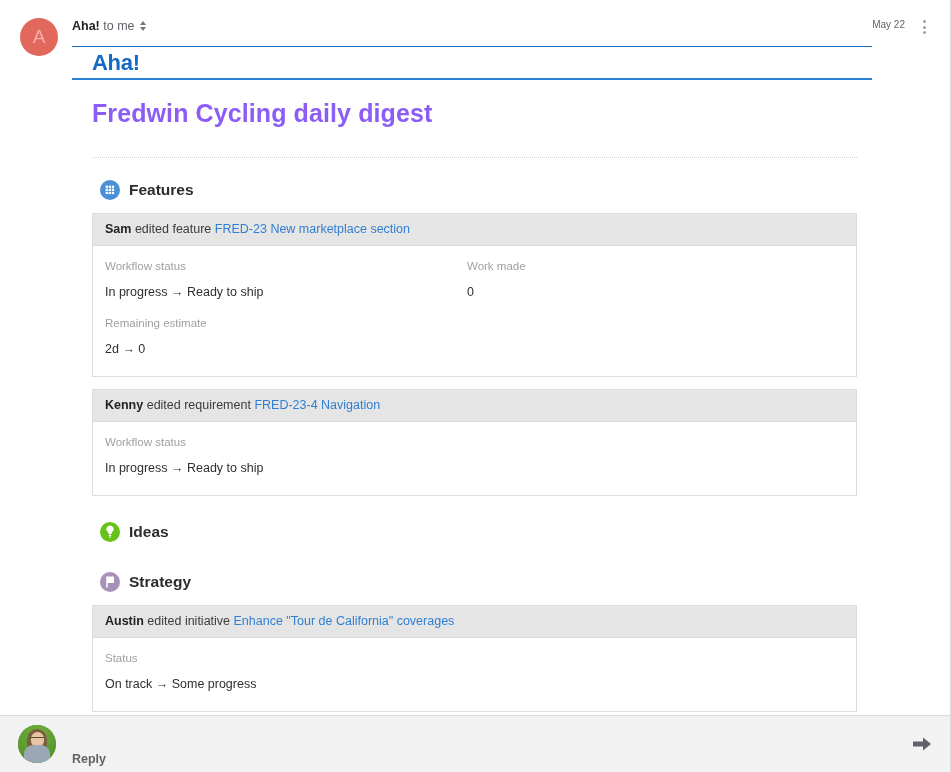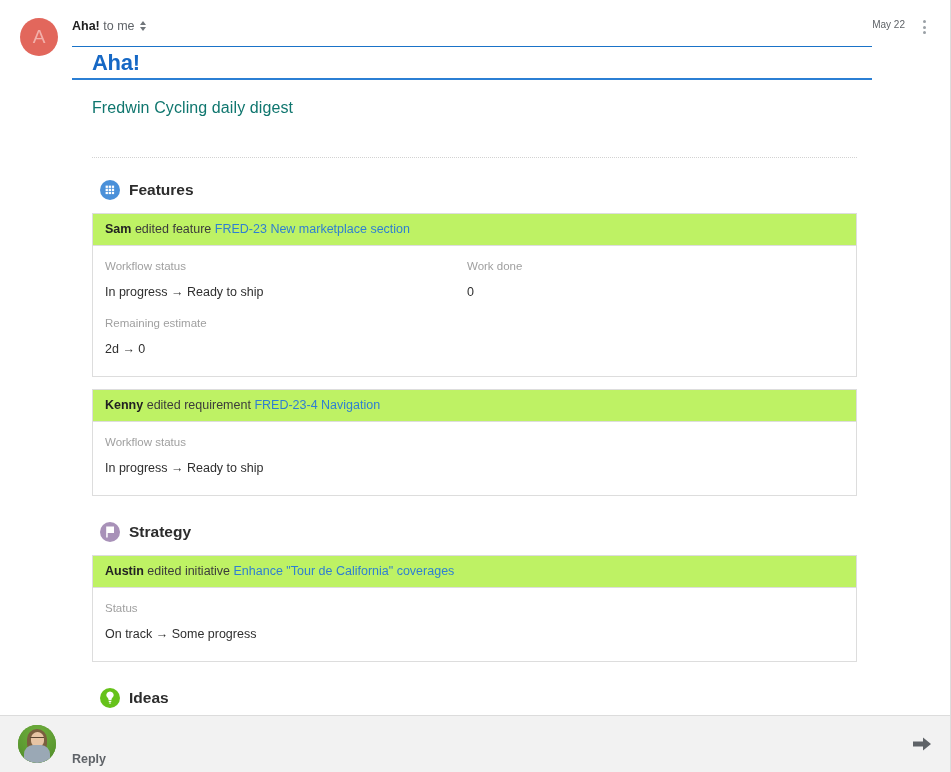--- a/index.html
+++ b/index.html
@@ -118,23 +118,23 @@
   .brand-rule {
     position: absolute;
     left: 72px; top: 32px;
     width: 800px; height: 1.5px;
     background: #2b7fd4;
   }
 
   .digest-title {
     position: absolute;
     left: 92px; top: 53px;
-    font-size: 16px;
-    color: #0f766e;
-    font-weight: normal;
+    font-size: 25px;
+    color: #8b5cf6;
+    font-weight: bold;
     letter-spacing: 0.1px;
   }
   .digest-greeting {
     position: absolute;
     left: 92px; top: 91px;
     font-size: 12.5px;
     color: #3b3b3b;
   }
   .divider-dotted {
     position: absolute;
@@ -176,21 +176,21 @@
   }
 
   .card {
     margin-left: 92px;
     width: 765px;
     border: 1px solid #dddddd;
     background: #ffffff;
     margin-bottom: 12px;
   }
   .card-head {
-    background: #bef264;
+    background: #e5e5e5;
     border-bottom: 1px solid #dddddd;
     padding: 8px 12px 9px 12px;
     font-size: 12.5px;
     color: #3b3b3b;
   }
   .card-head b { font-weight: bold; color: #222; }
   .card-head a {
     color: #2f7fd2;
     text-decoration: none;
   }
@@ -327,71 +327,71 @@
             <div class="card-head"><b>Sam</b><span> edited feature </span><a href="#">FRED-23 New marketplace section</a></div>
             <div class="card-body">
               <div class="fields-row">
                 <div class="field-col left">
                   <div class="field-label">Workflow status</div>
                   <div class="field-value">In progress → Ready to ship</div>
                   <div class="field-label">Remaining estimate</div>
                   <div class="field-value">2d → 0</div>
                 </div>
                 <div class="field-col right">
-                  <div class="field-label">Work done</div>
+                  <div class="field-label">Work made</div>
                   <div class="field-value">0</div>
                 </div>
               </div>
             </div>
           </div>
           <div class="card">
             <div class="card-head"><b>Kenny</b><span> edited requirement </span><a href="#">FRED-23-4 Navigation</a></div>
             <div class="card-body">
               <div class="fields-row">
                 <div class="field-col left">
                   <div class="field-label">Workflow status</div>
                   <div class="field-value">In progress → Ready to ship</div>
                 </div>
                 <div class="field-col right"></div>
               </div>
             </div>
           </div>
         </div>
         <div class="section">
           <div class="section-head">
+            <div class="section-icon" style="background: rgb(102, 194, 26);">
+              <svg width="20" height="20" viewBox="0 0 20 20">
+                <path d="M10 3.4 a3.7 3.7 0 0 0-2.2 6.7 c0.5 0.4 0.7 0.9 0.7 1.4 v0.7 h3 v-0.7 c0-0.5 0.2-1 0.7-1.4 A3.7 3.7 0 0 0 10 3.4 Z" fill="#ffffff"></path>
+                <rect x="8.6" y="13" width="2.8" height="1.1" rx="0.5" fill="#ffffff"></rect>
+                <rect x="8.9" y="14.6" width="2.2" height="1" rx="0.5" fill="#ffffff"></rect>
+              </svg>
+            </div>
+            <div class="section-title">Ideas</div>
+          </div>
+        </div>
+        <div class="section">
+          <div class="section-head">
             <div class="section-icon" style="background: rgb(168, 145, 184);">
               <svg width="20" height="20" viewBox="0 0 20 20">
                 <path d="M6.2 4.6 v11 h1.5 v-4.6 h6.3 V4.6 Z" fill="#ffffff"></path>
               </svg>
             </div>
             <div class="section-title">Strategy</div>
           </div>
           <div class="card">
             <div class="card-head"><b>Austin</b><span> edited initiative </span><a href="#">Enhance "Tour de California" coverages</a></div>
             <div class="card-body">
               <div class="fields-row">
                 <div class="field-col left">
                   <div class="field-label">Status</div>
                   <div class="field-value">On track → Some progress</div>
                 </div>
                 <div class="field-col right"></div>
               </div>
             </div>
-          </div>
-        </div>
-        <div class="section">
-          <div class="section-head">
-            <div class="section-icon" style="background: rgb(102, 194, 26);">
-              <svg width="20" height="20" viewBox="0 0 20 20">
-                <path d="M10 3.4 a3.7 3.7 0 0 0-2.2 6.7 c0.5 0.4 0.7 0.9 0.7 1.4 v0.7 h3 v-0.7 c0-0.5 0.2-1 0.7-1.4 A3.7 3.7 0 0 0 10 3.4 Z" fill="#ffffff"></path>
-                <rect x="8.6" y="13" width="2.8" height="1.1" rx="0.5" fill="#ffffff"></rect>
-                <rect x="8.9" y="14.6" width="2.2" height="1" rx="0.5" fill="#ffffff"></rect>
-              </svg>
-            </div>
-            <div class="section-title">Ideas</div>
           </div>
         </div>
       </div>
   </div>
 
   <div class="reply-bar">
     <div class="reply-avatar">
       <div class="ra-bg"></div>
       <div class="ra-hair"></div>
       <div class="ra-face"></div>

